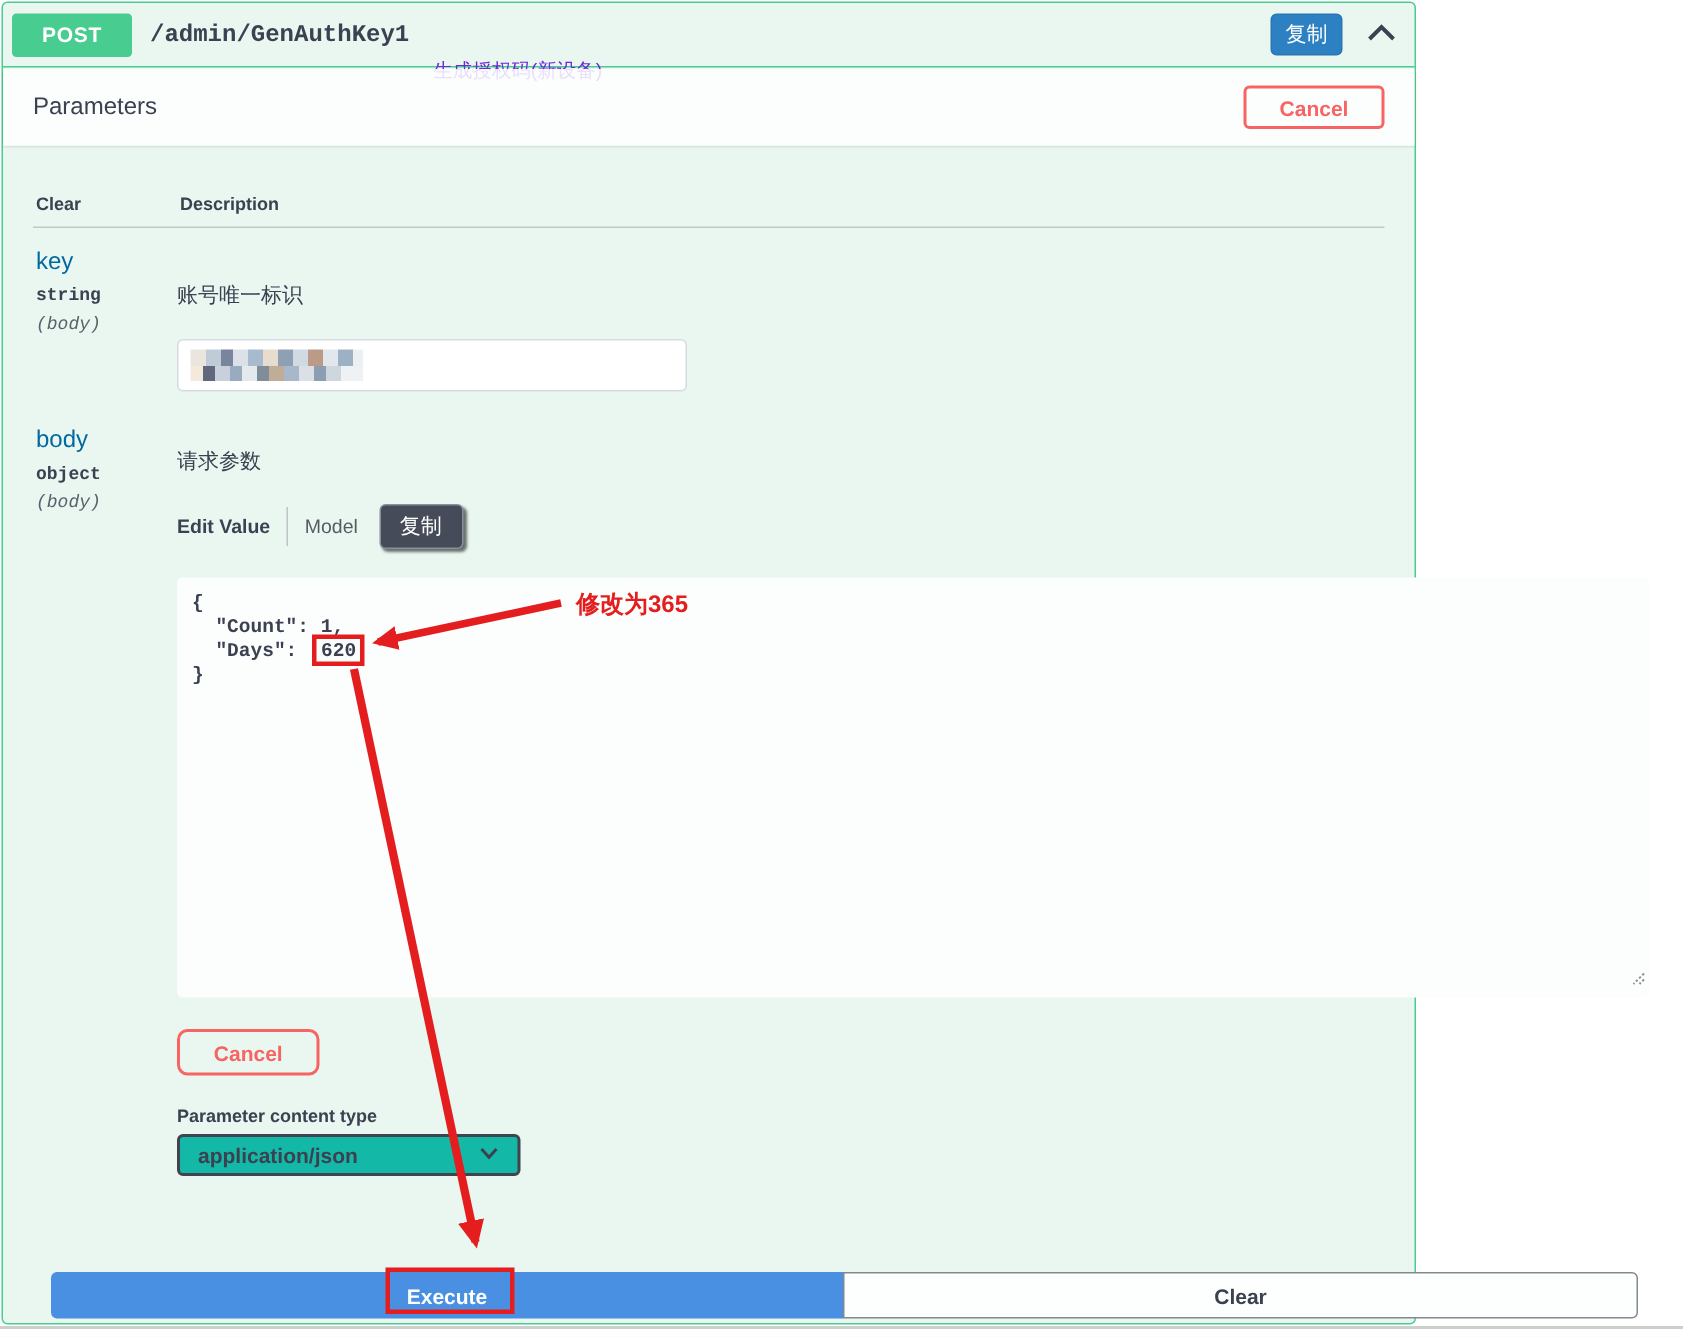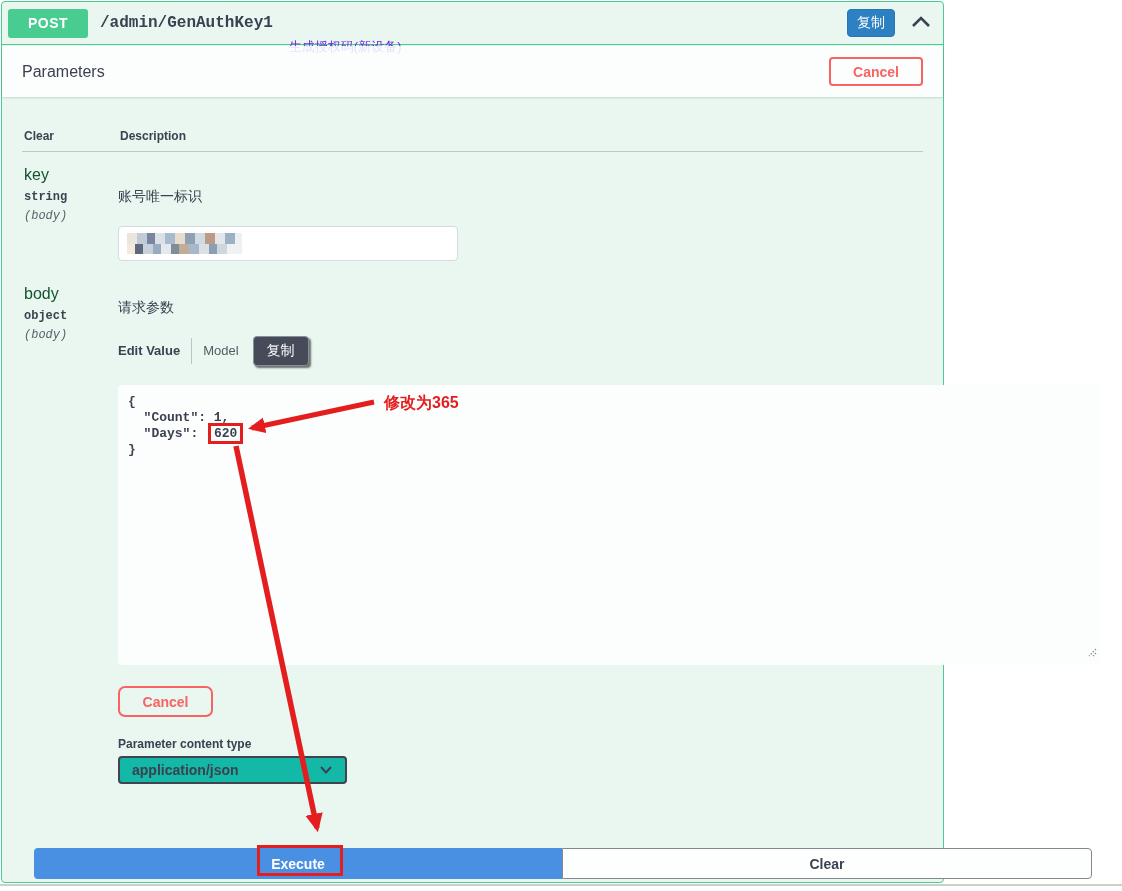--- a/index.html
+++ b/index.html
@@ -39,21 +39,21 @@
     display:flex; align-items:center; justify-content:center; cursor:pointer;
     font-family:"Liberation Sans", sans-serif; }
 
   
   .params { position:absolute; left:20px; right:20px; top:95px; }
   .thead { display:grid; grid-template-columns:96px 1fr; padding:32px 0 8px 2px;
     border-bottom:1px solid rgba(59,65,81,.25); font-size:12px; font-weight:bold; }
   .prow { display:grid; grid-template-columns:96px 1fr; }
   .prow.key-row { margin-top:14px; }
   .prow.body-row { margin-top:24px; }
-  .pname { font-size:16px; color:#14532d; padding-left:2px; }
+  .pname { font-size:16px; color:#0369a1; padding-left:2px; }
   .ptype { font-family:"Liberation Mono", monospace; font-weight:bold; font-size:12px;
     margin-top:6px; padding-left:2px; }
   .pin { font-family:"Liberation Mono", monospace; font-style:italic; font-size:12px;
     color:#5b616b; margin-top:5px; padding-left:2px; }
   .pdesc-text { font-size:14px; margin-top:22px; }
   .pdesc-text.body-desc { margin-top:14px; }
 
   .key-input-wrap { position:relative; margin-top:20px; width:340px; height:35px; }
   .key-input { width:100%; height:100%; border:1px solid #d5dbe1; border-radius:4px;
     background:#fff; outline:none; padding:0 8px; font-size:14px; }

